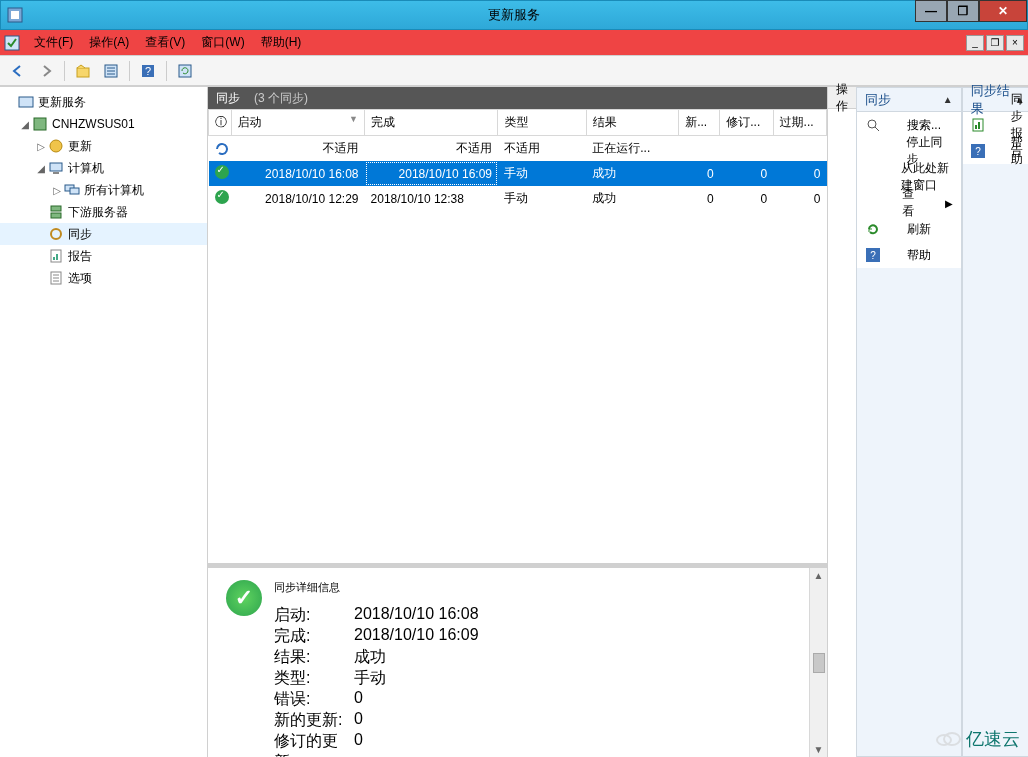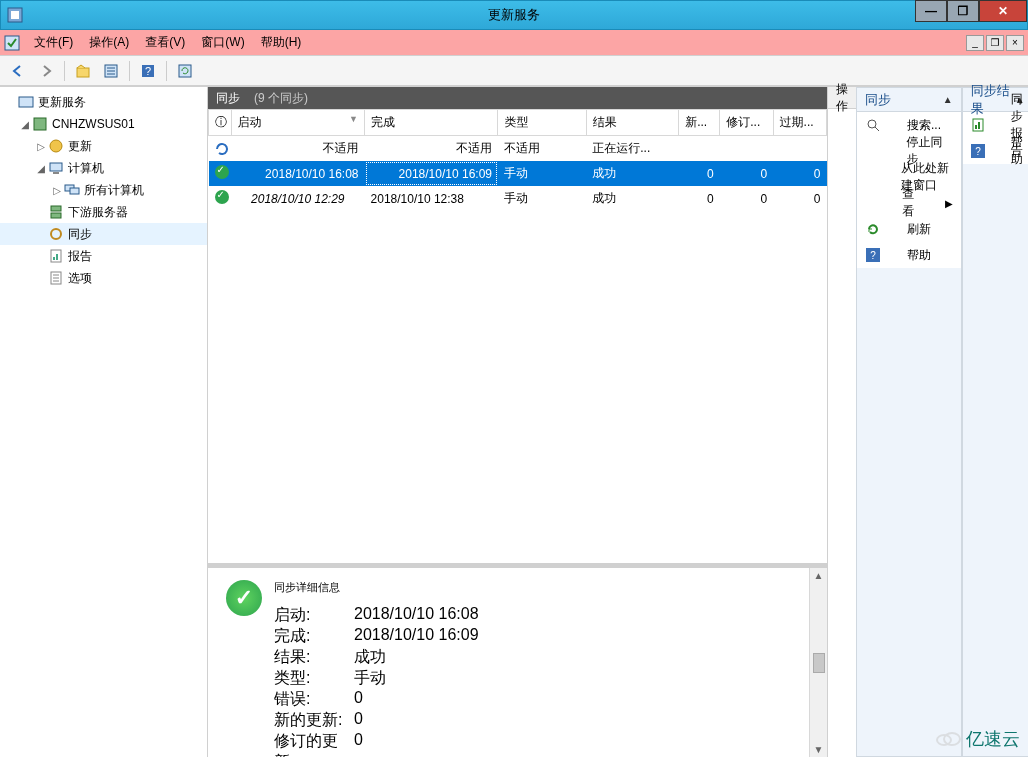--- a/index.html
+++ b/index.html
@@ -9,21 +9,21 @@
 .titlebar { height: 30px; background: linear-gradient(#3dbce8, #2ea8d8); display: flex; align-items: center; position: relative; border: 1px solid #1a8bb8; }
 .titlebar-icon { width: 16px; height: 16px; margin-left: 6px; }
 .titlebar-title { position: absolute; left: 50%; transform: translateX(-50%); color: #000; font-size: 13px; }
 .window-controls { position: absolute; right: 0; top: -1px; display: flex; }
 .win-btn { width: 32px; height: 22px; border: 1px solid #333; display: flex; align-items: center; justify-content: center; font-weight: bold; font-family: Arial; }
 .win-btn.min { background: #98a6b3; }
 .win-btn.max { background: #98a6b3; }
 .win-btn.close { background: #c8443a; color: #fff; width: 48px; }
 
 
-.menubar { height: 26px; background: #fca5a5; display: flex; align-items: center; padding: 0 4px; border-bottom: 1px solid #d0d0d0; }
+.menubar { height: 26px; background: #ef4444; display: flex; align-items: center; padding: 0 4px; border-bottom: 1px solid #d0d0d0; }
 .menubar-icon { width: 16px; height: 16px; margin-right: 6px; }
 .menu-item { padding: 3px 8px; cursor: default; }
 .mdi-controls { margin-left: auto; display: flex; gap: 2px; }
 .mdi-btn { width: 18px; height: 16px; border: 1px solid #999; background: #e8e8e8; display: flex; align-items: center; justify-content: center; font-size: 10px; font-family: Arial; }
 
 
 .toolbar { height: 30px; background: #f5f5f5; display: flex; align-items: center; padding: 0 6px; gap: 4px; border-bottom: 1px solid #d0d0d0; }
 .tool-btn { width: 24px; height: 24px; display: flex; align-items: center; justify-content: center; border: 1px solid transparent; }
 .tool-sep { width: 1px; height: 20px; background: #ccc; margin: 0 2px; }
 
@@ -255,21 +255,21 @@
             <line x1="5" y1="11" x2="11" y2="11" stroke="#888"></line>
           </svg>
         </span>
       <span>选项</span>
     </div>
   </div>
 
   <div class="center-panel">
     <div class="center-header">
       <span>同步</span>
-      <span class="center-header-count">(9 个同步)</span>
+      <span class="center-header-count">(3 个同步)</span>
     </div>
 
     <div class="table-wrap">
       <table class="grid">
         <colgroup>
           <col style="width:22px">
             <col style="width:130px">
             <col style="width:130px">
           <col style="width:86px">
             <col style="width:90px">
@@ -309,21 +309,21 @@
               <td style="text-align: right;">2018/10/10 16:08</td>
               <td class="col-done" style="text-align: right;">2018/10/10 16:09</td>
               <td>手动</td>
               <td>成功</td>
               <td class="num">0</td>
               <td class="num">0</td>
               <td class="num">0</td>
             </tr>
             <tr>
               <td class="col-info"><span class="status-ok"></span></td>
-              <td style="text-align: center; font-style: italic;">2018/10/10 12:29</td>
+              <td style="text-align: right;">2018/10/10 12:29</td>
               <td style="text-align: left;">2018/10/10 12:38</td>
               <td>手动</td>
               <td>成功</td>
               <td class="num">0</td>
               <td class="num">0</td>
               <td class="num">0</td>
             </tr>
           </tbody>
       </table>
     </div>

